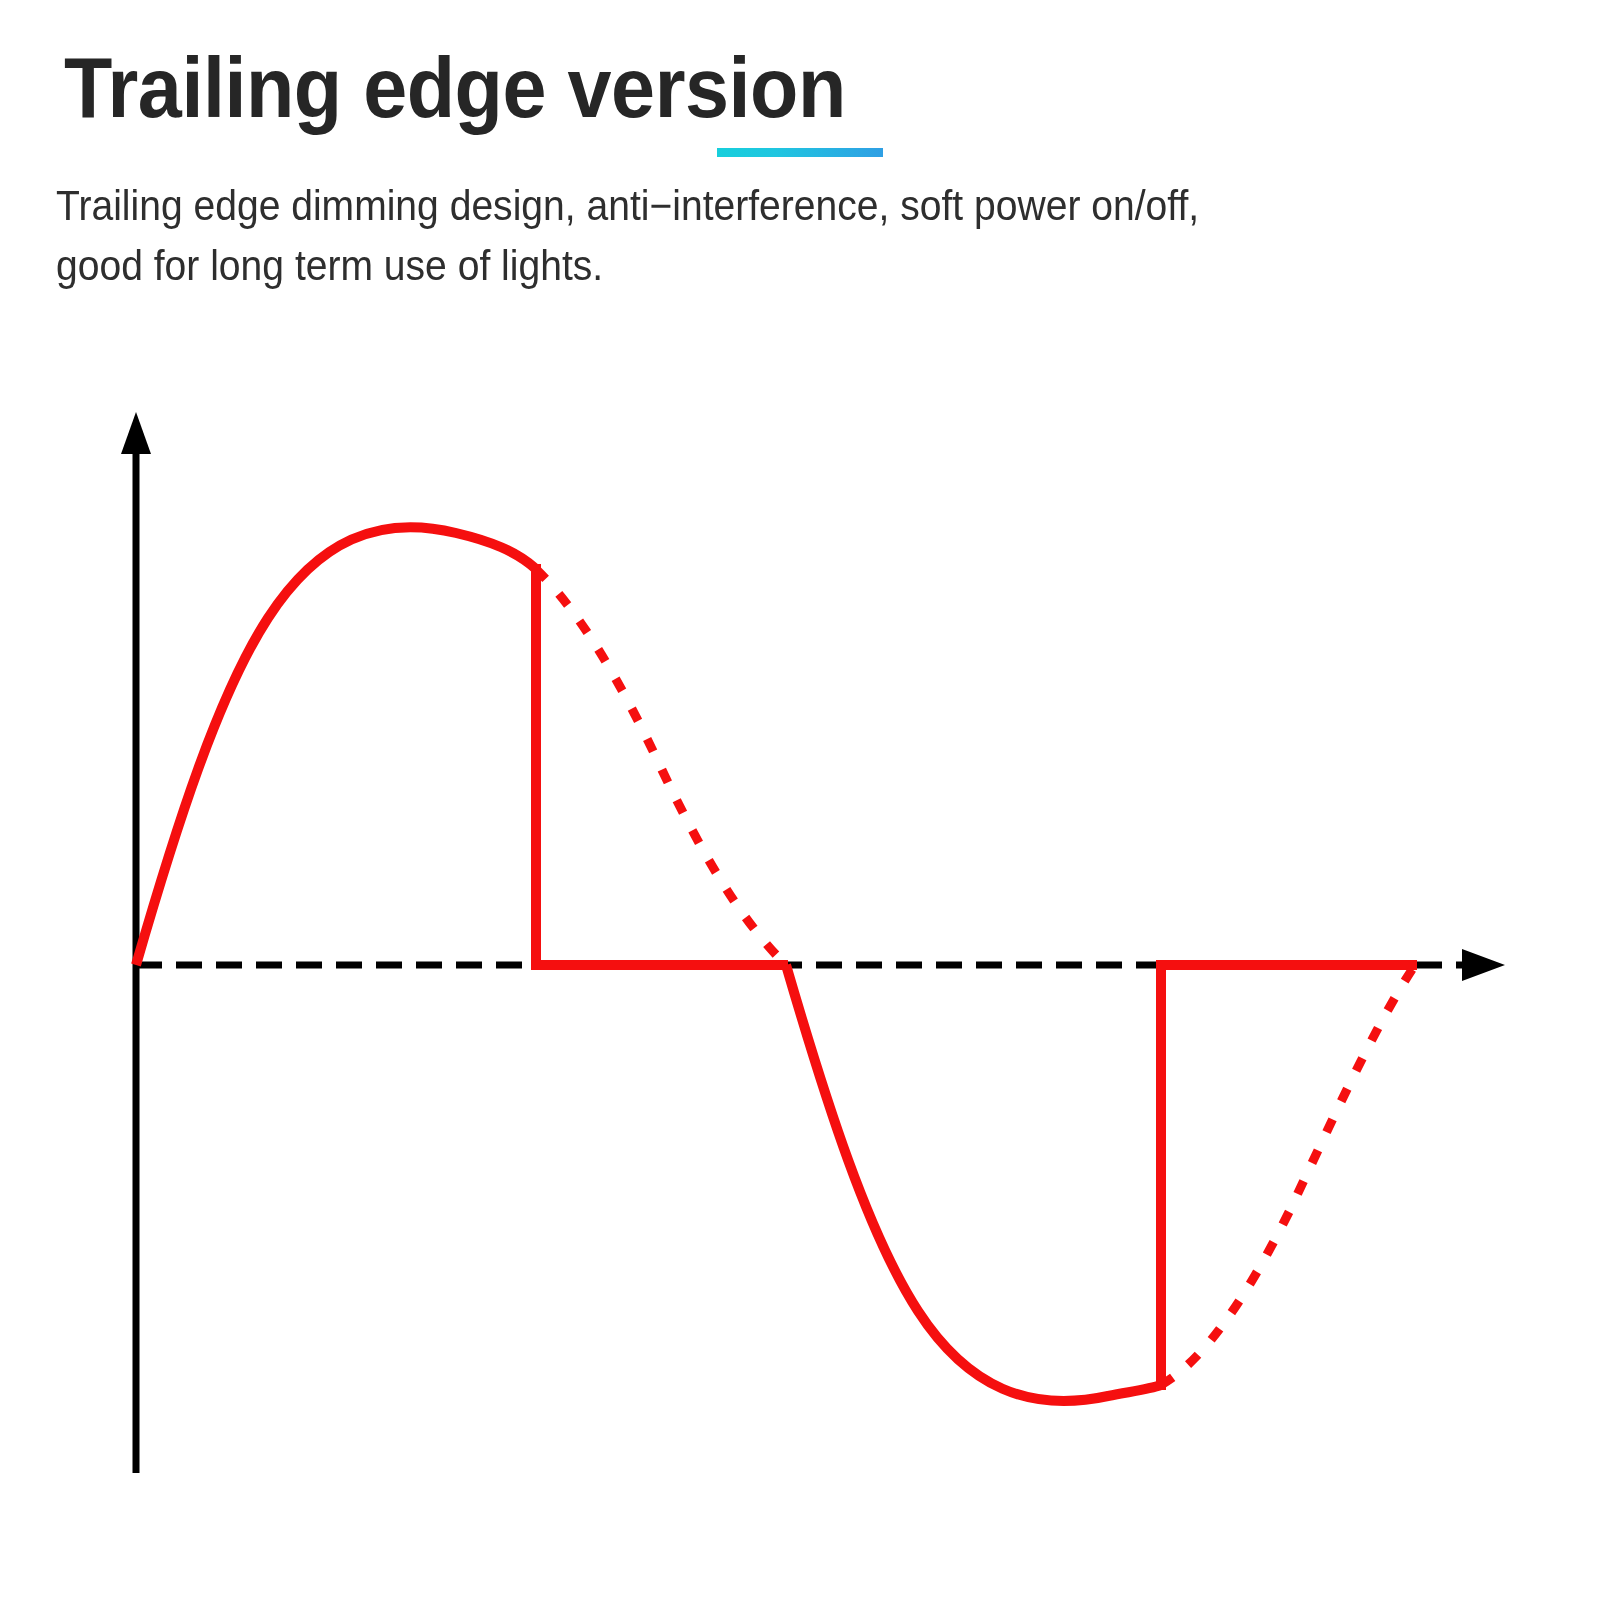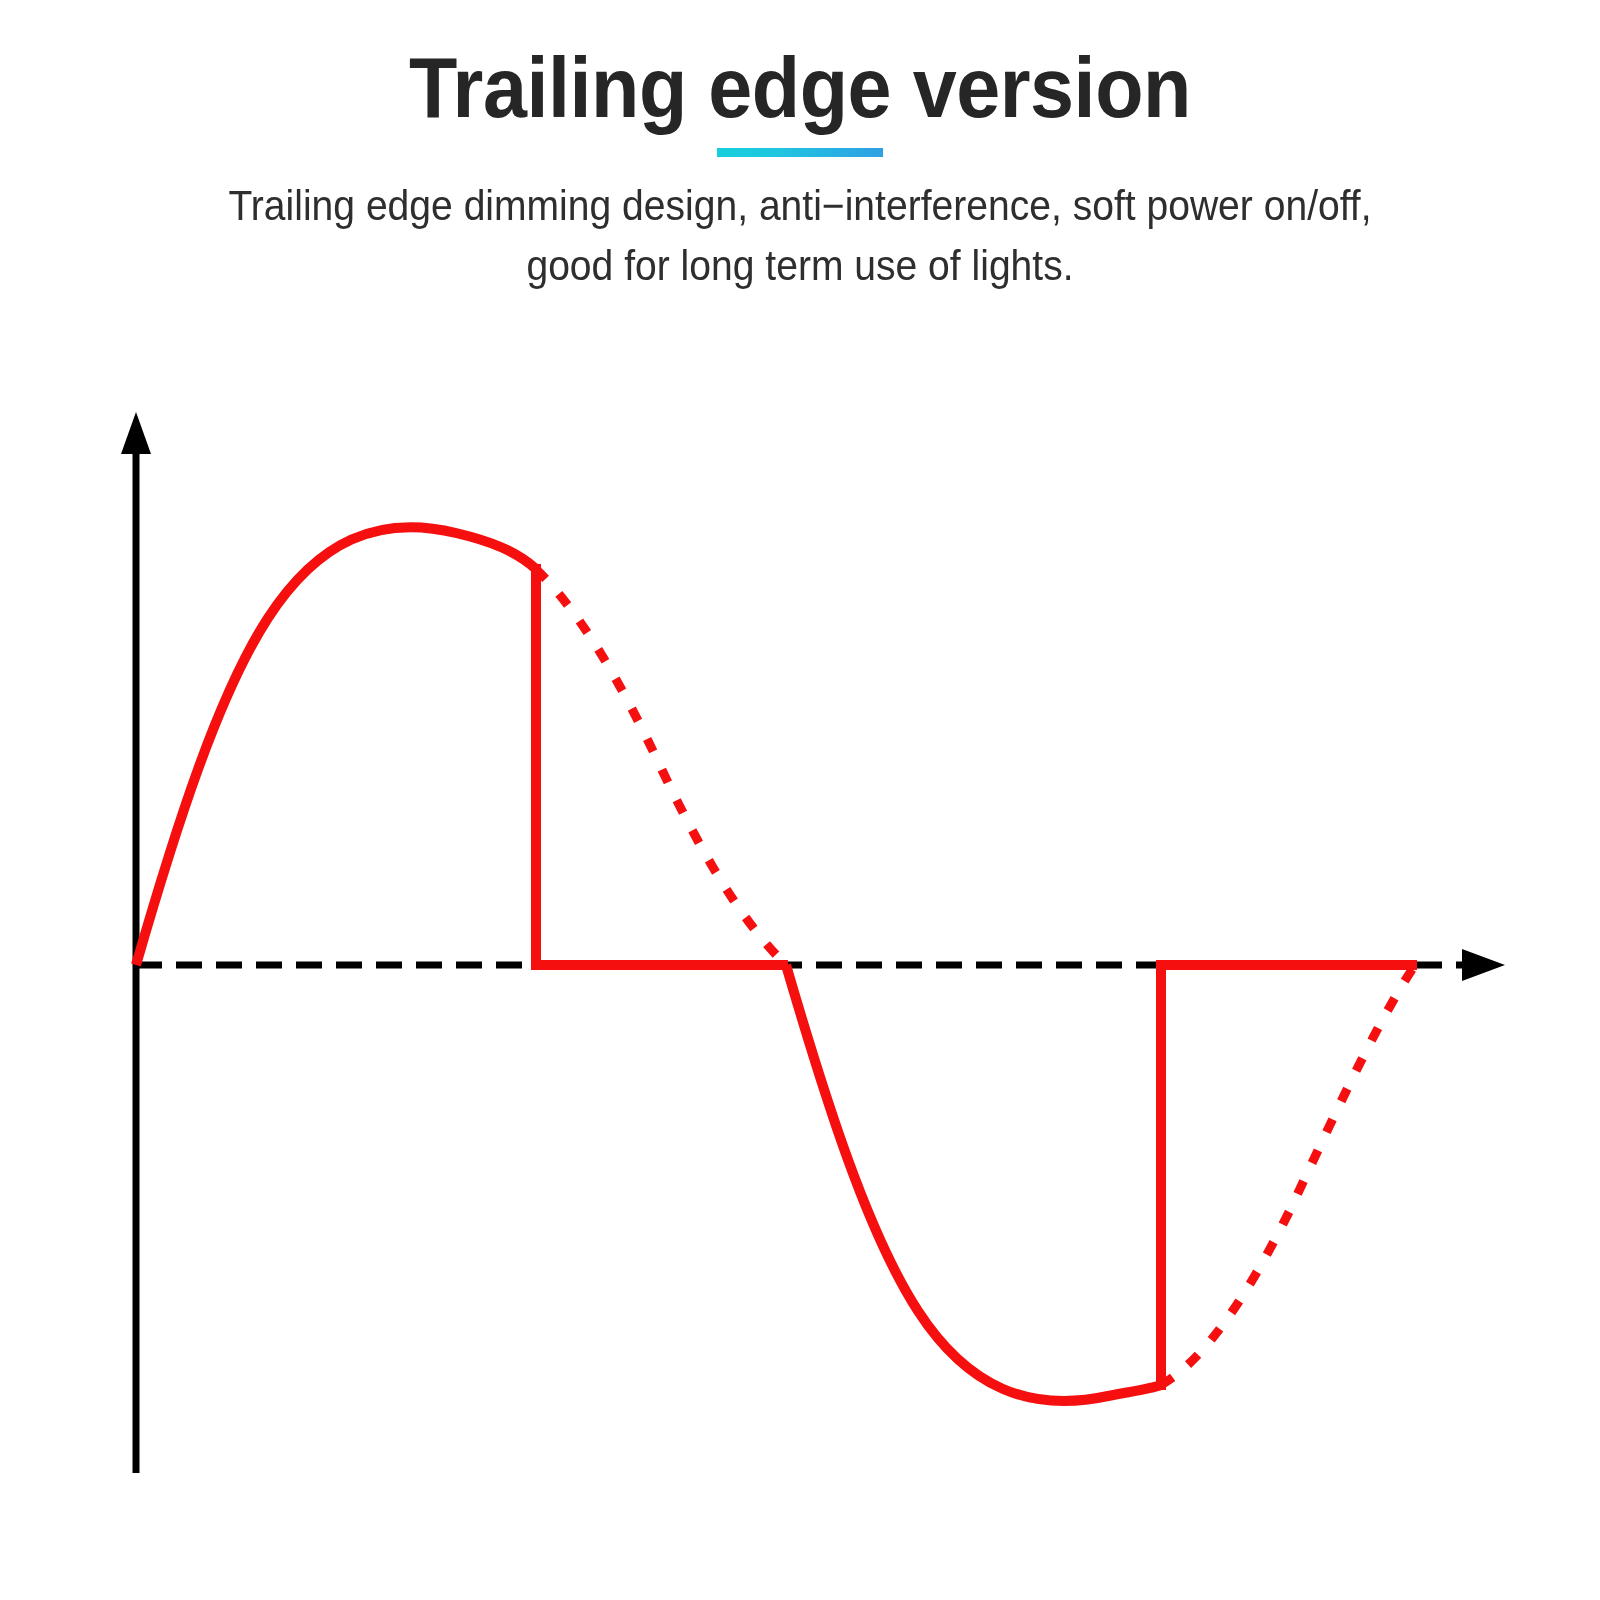--- a/index.html
+++ b/index.html
@@ -20,21 +20,21 @@
     inset: 0;
     background: #ffffff;
   }
 
   
   .header {
     position: absolute;
     top: 0;
     left: 0;
     width: 1600px;
-    text-align: center;
+    text-align: left;
   }
 
   .title {
     margin: 0;
     padding-top: 42px;
     font-family: "Liberation Sans Narrow", "Liberation Sans", sans-serif;
     font-size: 86px;
     line-height: 1.05;
     font-weight: 700;
     letter-spacing: -0.5px;

